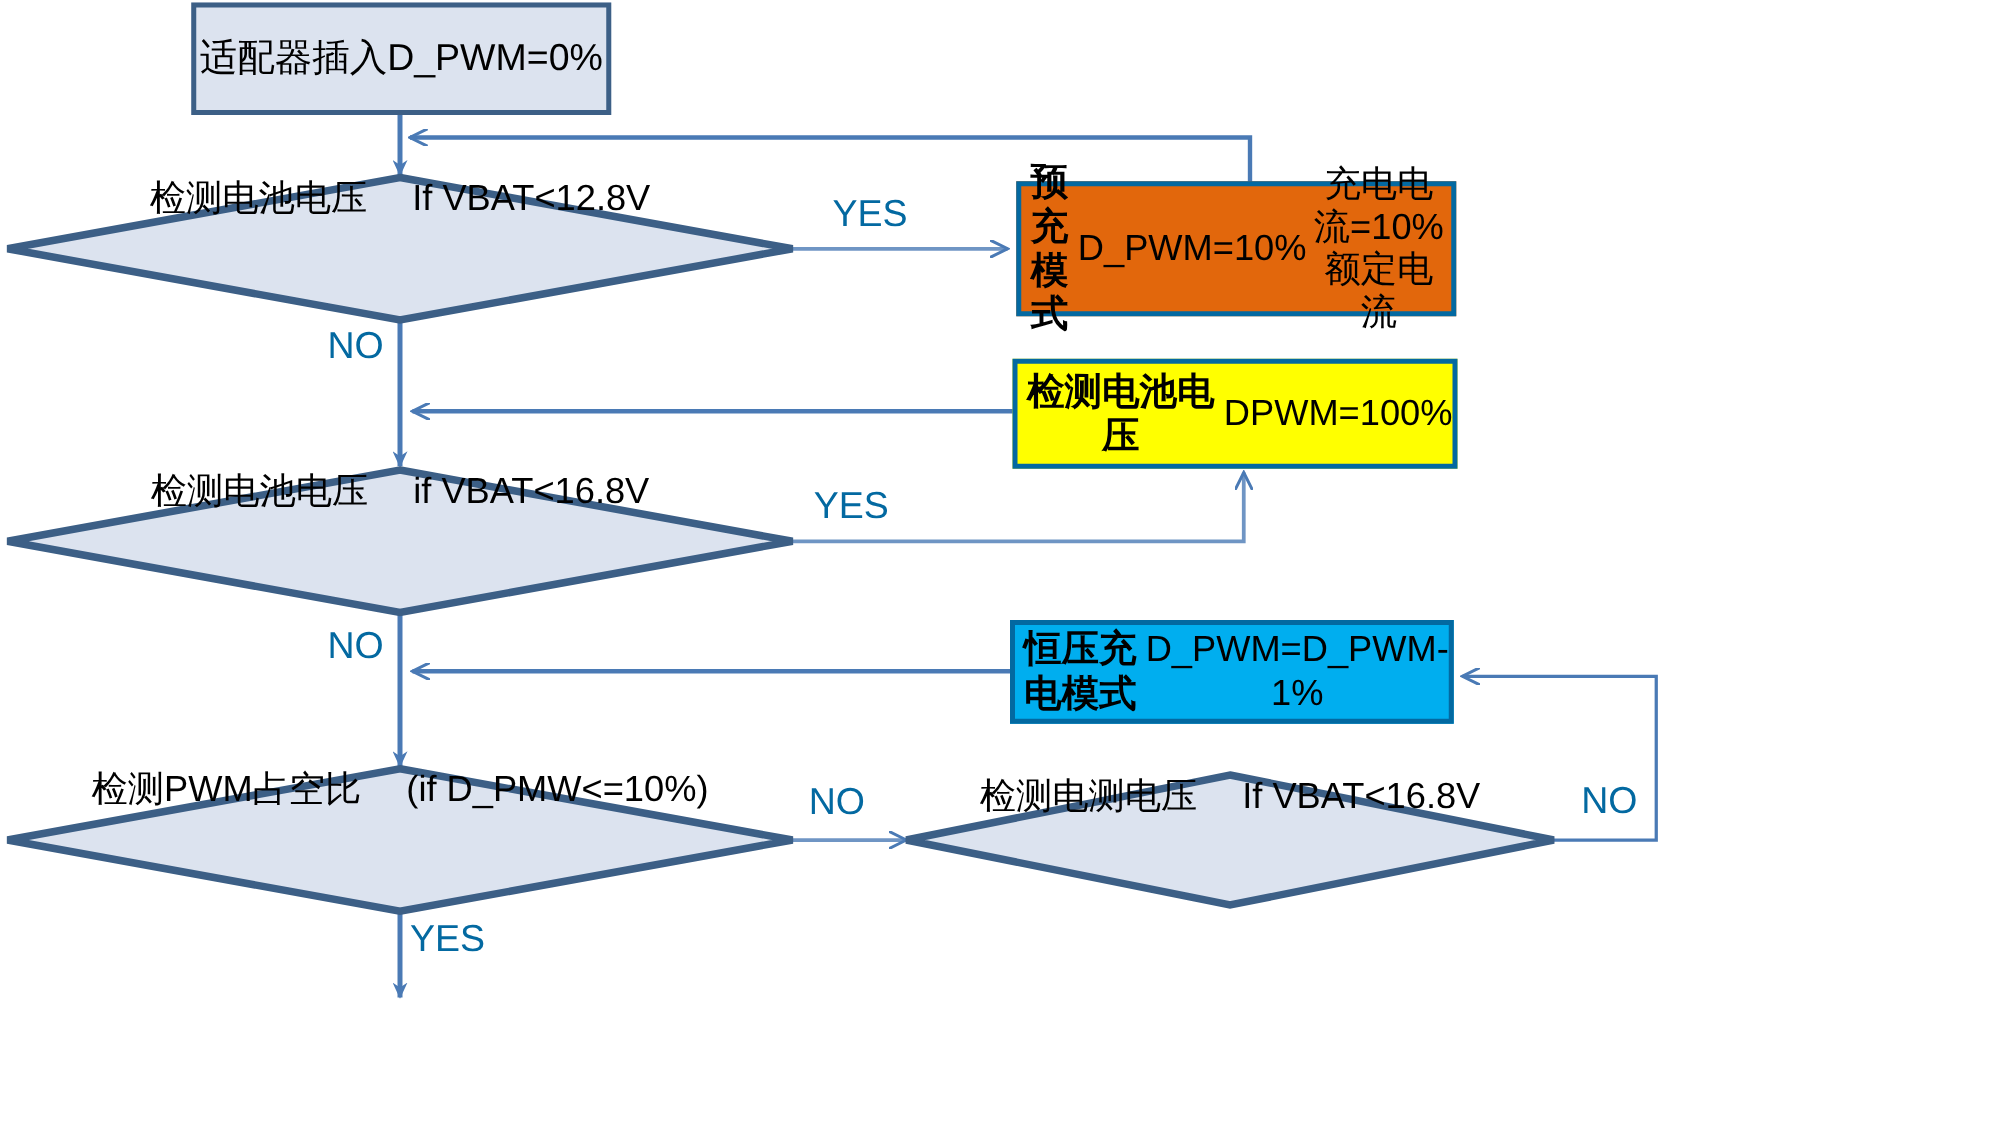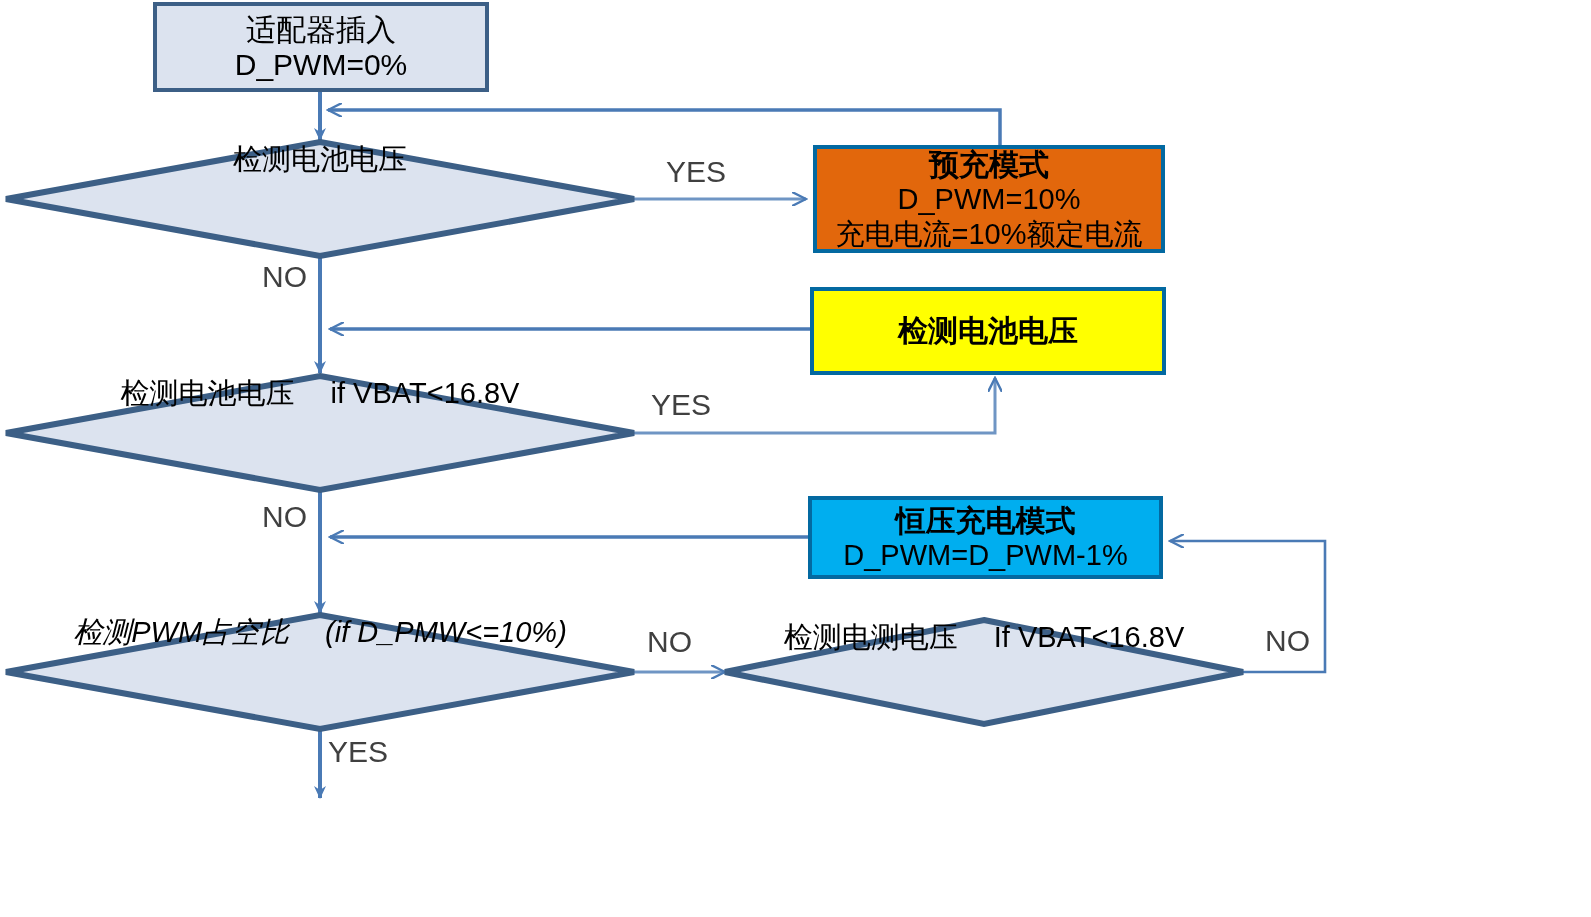--- a/index.html
+++ b/index.html
@@ -23,21 +23,21 @@
     top: 0;
     width: 1591px;
     height: 917px;
   }
   
   .node-box {
     position: absolute;
     box-sizing: border-box;
     border: 4px solid #0369a1;
     display: flex;
-    flex-direction: column;
+    flex-direction: row;
     align-items: center;
     justify-content: center;
     text-align: center;
     color: #000000;
     line-height: 1.18;
   }
   .node-box .ln1 {
     font-weight: bold;
     font-size: 30px;
   }
@@ -74,21 +74,21 @@
     color: #000000;
     font-size: 29px;
     line-height: 1.22;
     pointer-events: none;
     gap: 36px;
   }
   
   .edge-label {
     position: absolute;
     font-size: 30px;
-    color: #404040;
+    color: #0369a1;
     white-space: nowrap;
   }
 </style>
 </head>
 <body>
 
 <div id="canvas">
 
   <svg class="layer" viewBox="0 0 1591 917" xmlns="http://www.w3.org/2000/svg">
     <defs>
@@ -134,42 +134,44 @@
   </div>
 
   <div class="node-box precharge-box" style="left:813px; top:145px; width:352px; height:108px;">
     <div class="ln1">预充模式</div>
     <div class="ln2">D_PWM=10%</div>
     <div class="ln3">充电电流=10%额定电流</div>
   </div>
 
   <div class="node-box cc-box" style="left:810px; top:287px; width:356px; height:88px;">
     <div class="ln1">检测电池电压</div>
+    <div class="ln2">DPWM=100%</div>
   </div>
 
   <div class="node-box cv-box" style="left:808px; top:496px; width:355px; height:83px;">
     <div class="ln1">恒压充电模式</div>
     <div class="ln2">D_PWM=D_PWM-1%</div>
   </div>
 
 
   <div class="diamond-wrap" style="left:6px; top:142px; width:628px; height:114px;">
     <div class="diamond-label">
       <div>检测电池电压</div>
+      <div>If VBAT&lt;12.8V</div>
     </div>
   </div>
 
   <div class="diamond-wrap" style="left:6px; top:376px; width:628px; height:114px;">
     <div class="diamond-label">
       <div>检测电池电压</div>
       <div>if VBAT&lt;16.8V</div>
     </div>
   </div>
 
-  <div class="diamond-wrap" style="left:6px; top:615px; width:628px; height:114px;font-style:italic;">
+  <div class="diamond-wrap" style="left:6px; top:615px; width:628px; height:114px;">
     <div class="diamond-label">
       <div>检测PWM占空比</div>
       <div>(if D_PMW&lt;=10%)</div>
     </div>
   </div>
 
   <div class="diamond-wrap" style="left:725px; top:620px; width:518px; height:104px;">
     <div class="diamond-label">
       <div>检测电测电压</div>
       <div>If VBAT&lt;16.8V</div>

